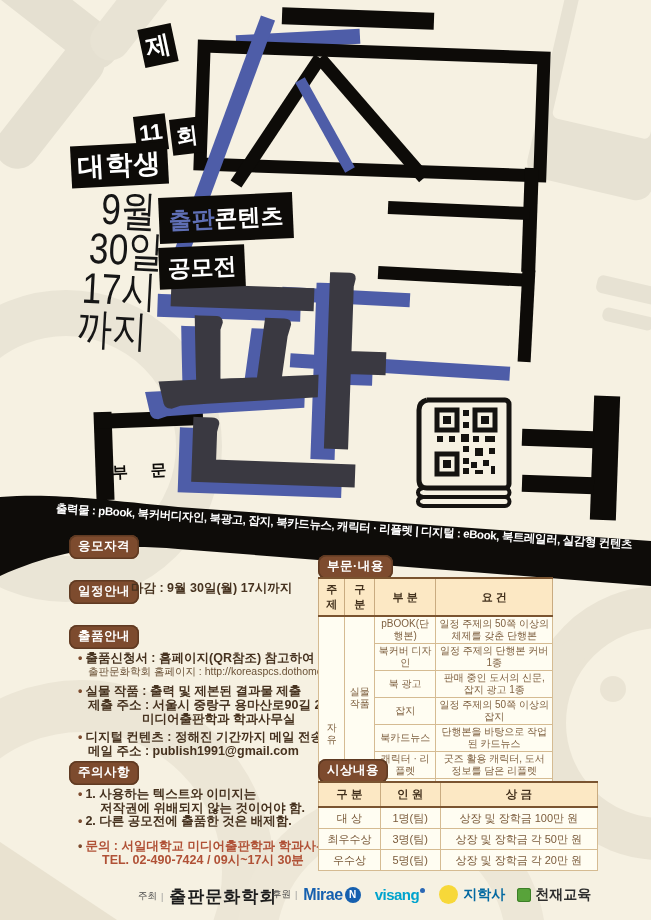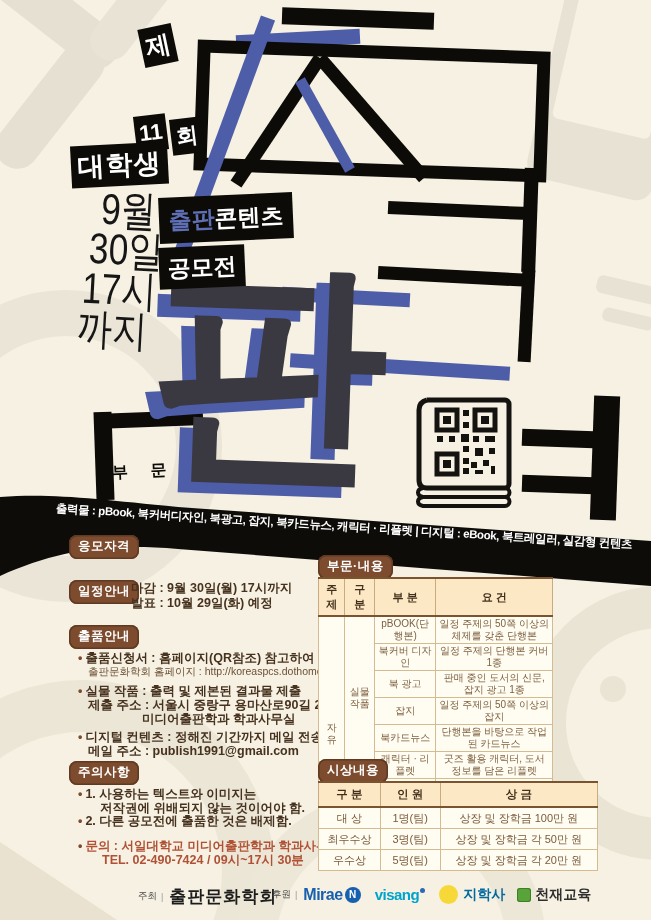--- a/index.html
+++ b/index.html
@@ -205,21 +205,20 @@
   <svg class="bandsvg" width="651" height="170" viewBox="0 0 651 170">
     <path d="M0,42 C52,38 96,44 178,52 L651,86 L651,131 L178,94 C104,88 56,96 0,121 Z" fill="#0e0c09"></path>
   </svg>
   <div class="abs bandtext">출력물 : pBook, 북커버디자인, 북광고, 잡지, 북카드뉴스, 캐릭터 · 리플렛   |   디지털 : eBook, 북트레일러, 실감형 컨텐츠</div>
 
   <div class="badge" style="left:69px;top:535px;">응모자격</div>
 
   <div class="badge" style="left:69px;top:580px;">일정안내</div>
   <div class="stext" style="left:131px;top:581px;">
     <div>마감 : 9월 30일(월) 17시까지</div>
-    <div>발표 : 10월 29일(화) 예정</div>
   </div>
 
   <div class="badge" style="left:69px;top:625px;">출품안내</div>
   <div class="bullet" style="left:78px;top:651px;">
     <span class="dot">•</span><span>출품신청서 : 홈페이지(QR참조) 참고하여 1부 제출</span>
     <div class="sub" style="margin-left:10px;">출판문화학회 홈페이지 : http://koreaspcs.dothome.co.kr/</div>
   </div>
   <div class="bullet" style="left:78px;top:684px;">
     <span class="dot">•</span><span>실물 작품 : 출력 및 제본된 결과물 제출</span>
     <div style="margin-left:10px;">제출 주소 : 서울시 중랑구 용마산로90길 28</div>

